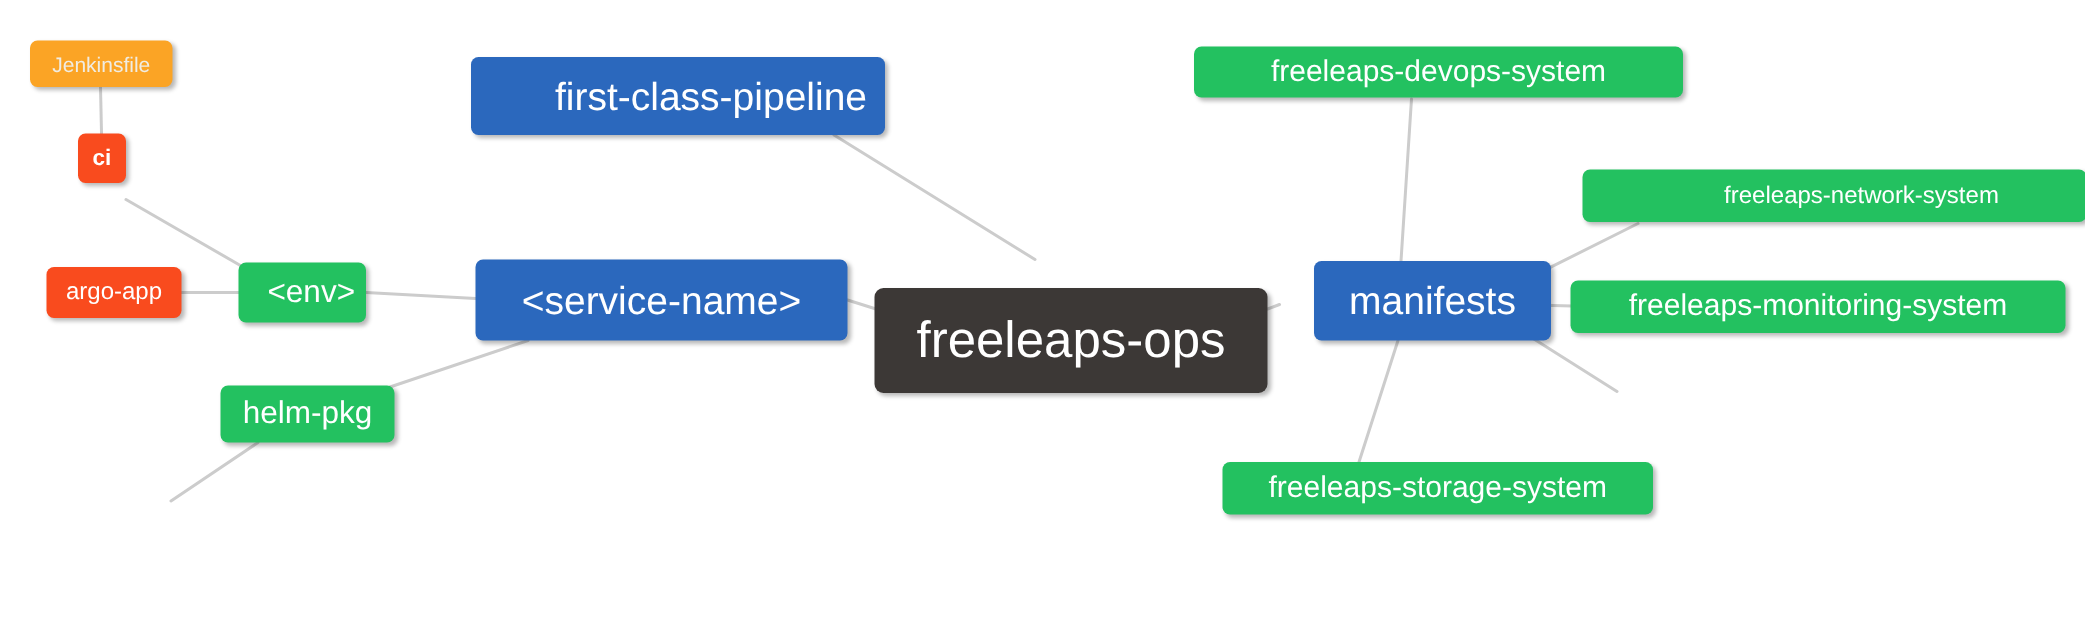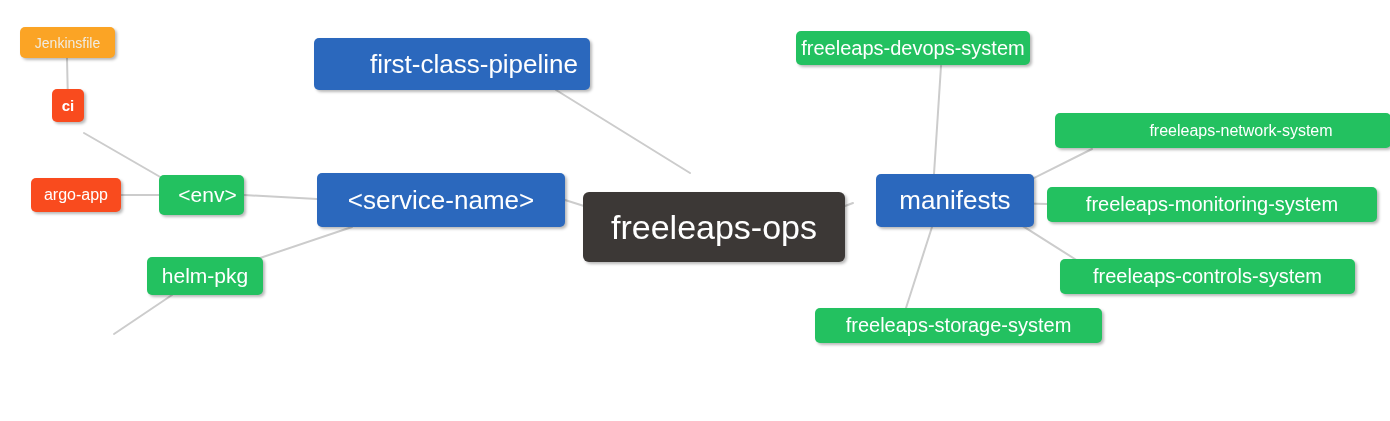--- a/index.html
+++ b/index.html
@@ -49,21 +49,21 @@
   .n-jenkinsfile { left: 20px;  top: 27px;  width: 95px;  height: 31px; font-size: 14px; color: #f0ece2; }
   .n-ci          { left: 52px;  top: 89px; width: 32px;  height: 33px; font-size: 15px; font-weight: bold; }
   .n-argo-app    { left: 31px;  top: 178px; width: 90px;  height: 34px; font-size: 16px; }
   .n-env         { left: 159px; top: 175px; width: 85px;  height: 40px; font-size: 21px; padding-left: 12px; }
   .n-helm-pkg    { left: 147px; top: 257px; width: 116px; height: 38px; font-size: 21px; }
   .n-values      { left: 8px;   top: 333px; width: 168px; height: 35px; font-size: 17px; }
   .n-fcp         { left: 314px; top: 38px;  width: 276px; height: 52px; font-size: 26px; padding-left: 44px; }
   .n-service     { left: 317px; top: 173px; width: 248px; height: 54px; font-size: 26px; }
   .n-ops         { left: 583px; top: 172px; width: 262px; height: 70px; font-size: 34px; margin-top: 20px; }
   .n-manifests   { left: 852px; top: 174px; width: 158px; height: 53px; font-size: 26px; margin-left: 24px; }
-  .n-devops      { left: 796px; top: 31px;  width: 234px; height: 34px; font-size: 20px; }
+  .n-devops      { left: 796px; top: 31px;  width: 326px; height: 34px; font-size: 20px; }
   .n-network     { left: 1055px; top: 113px; width: 336px; height: 35px; font-size: 16px; padding-left: 36px; }
   .n-monitoring  { left: 1047px; top: 187px; width: 330px; height: 35px; font-size: 20px; }
   .n-controls    { left: 1060px; top: 259px; width: 295px; height: 35px; font-size: 20px; }
   .n-storage     { left: 815px;  top: 308px; width: 287px; height: 35px; font-size: 20px; }
 </style>
 </head>
 <body>
 
 <div class="canvas">
 
@@ -89,16 +89,15 @@
   <div class="node red    n-argo-app">argo-app</div>
   <div class="node green  n-env">&lt;env&gt;</div>
   <div class="node green  n-helm-pkg">helm-pkg</div>
   <div class="node blue   n-fcp">first-class-pipeline</div>
   <div class="node blue   n-service">&lt;service-name&gt;</div>
   <div class="node dark   n-ops">freeleaps-ops</div>
   <div class="node blue   n-manifests">manifests</div>
   <div class="node green  n-devops">freeleaps-devops-system</div>
   <div class="node green  n-network">freeleaps-network-system</div>
   <div class="node green  n-monitoring">freeleaps-monitoring-system</div>
-  <div class="node green  n-controls">freeleaps-controls-system</div>
   <div class="node green  n-storage">freeleaps-storage-system</div>
 
 </div>
 
 </body></html>

